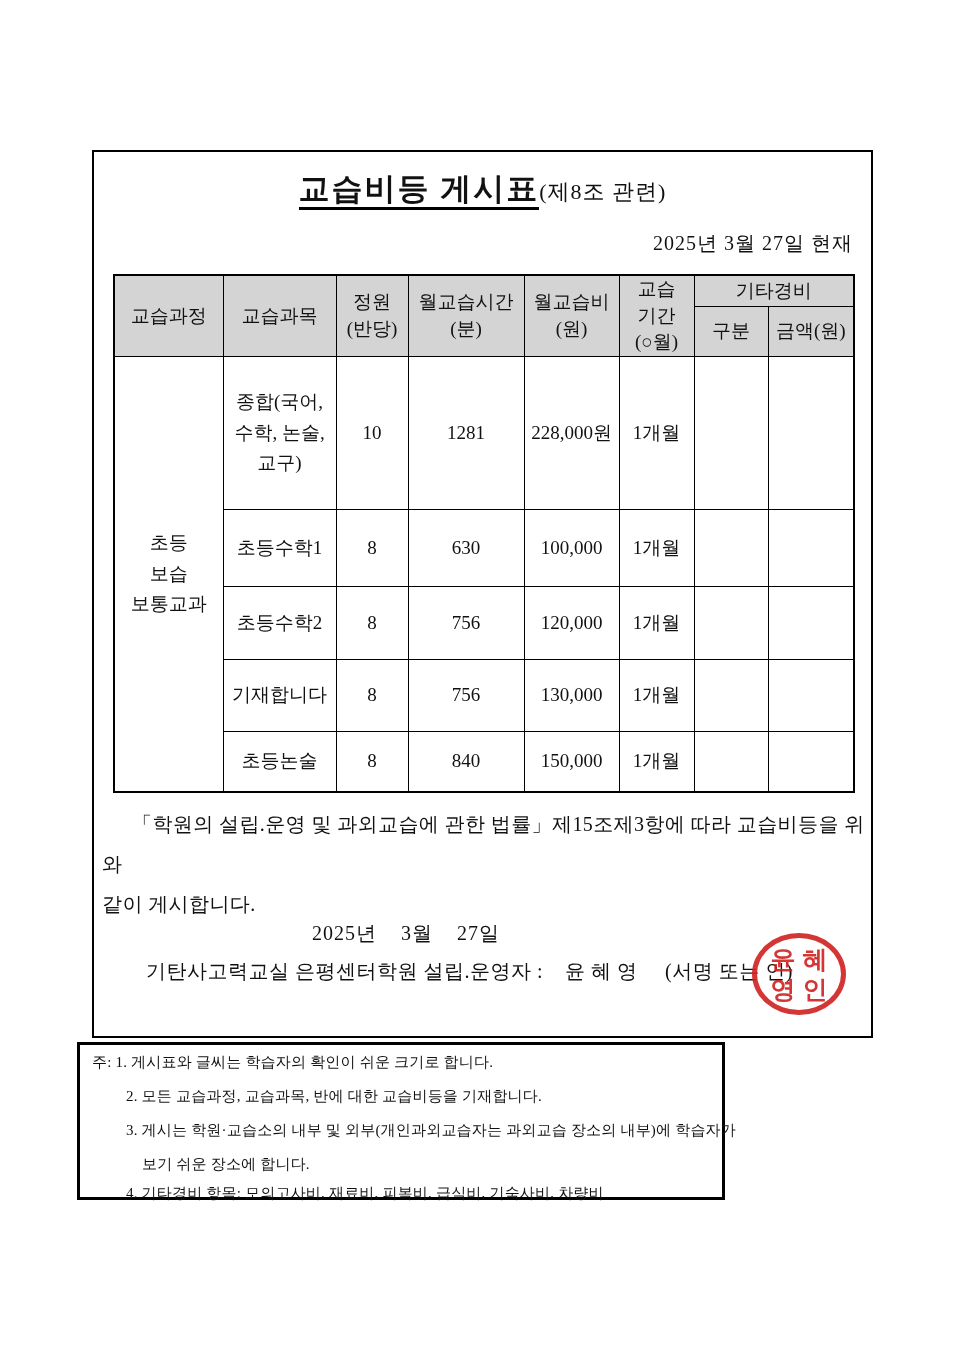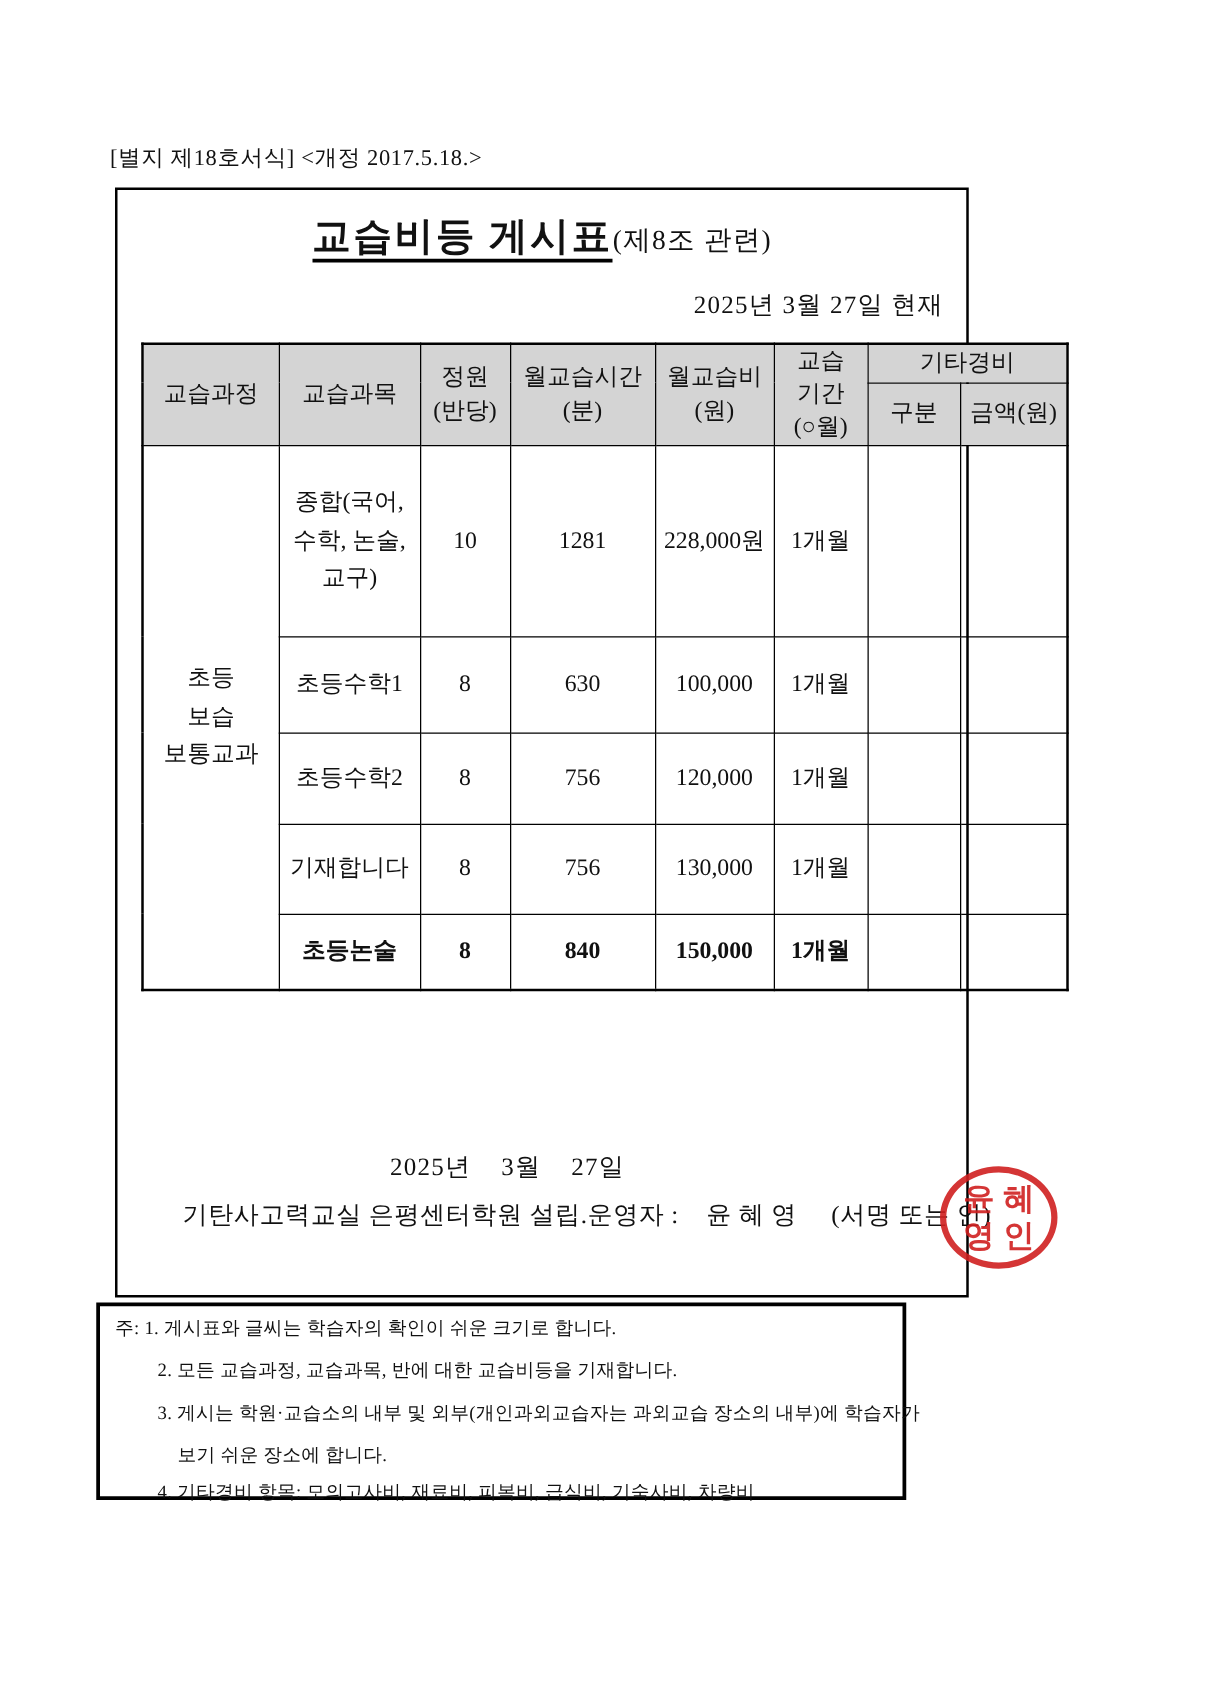--- a/index.html
+++ b/index.html
@@ -20,21 +20,21 @@
   }
   .form-label {
     position: absolute;
     left: 88px; top: 114px;
     font-size: 18px;
     letter-spacing: 0.5px;
   }
   .main-box {
     position: absolute;
     left: 92px; top: 150px;
-    width: 683px; height: 888px;
+    width: 781px; height: 888px;
     border: 2px solid #000;
   }
   .title-row {
     position: absolute;
     left: 0; top: 16px;
     width: 100%;
     text-align: center;
     white-space: nowrap;
   }
   .title-main {
@@ -77,21 +77,21 @@
     font-weight: normal;
     line-height: 1.4;
   }
   .doc-table td { line-height: 1.6; }
   tr.h1 { height: 31px; }
   tr.h2 { height: 49px; }
   tr.r0 { height: 153px; }
   tr.r1 { height: 77px; }
   tr.r2 { height: 73px; }
   tr.r3 { height: 72px; }
-  tr.r4 { height: 61px; font-weight: bold; }
+  tr.r4 { height: 61px; }
   td.group-cell { line-height: 1.6; }
   .declaration {
     position: absolute;
     left: 8px; top: 652px;
     width: 766px;
     font-size: 20px;
     line-height: 40px;
     white-space: pre-line;
     text-indent: 30px;
     letter-spacing: 0.4px;
@@ -140,21 +140,20 @@
   .nl-1 { left: 46px; top: 42px; }
   .nl-2 { left: 46px; top: 76px; }
   .nl-3 { left: 62px; top: 110px; }
   .nl-4 { left: 46px; top: 139px; }
 </style>
 </head>
 <body>
 
 <div class="page">
 
-  <div class="form-label">[별지 제18호서식] &lt;개정 2017.5.18.&gt;</div>
 
   <div class="main-box">
 
     <div class="title-row">
       <span class="title-main">교습비등 게시표</span><span class="title-suffix">(제8조 관련)</span>
     </div>
 
     <div class="as-of-date">2025년 3월 27일 현재</div>
 
     <table class="doc-table">
@@ -233,20 +232,22 @@
         <td>8</td>
         <td>840</td>
         <td>150,000</td>
         <td>1개월</td>
         <td></td>
         <td></td>
       </tr>
     </tbody>
       </table>
 
+    <div class="declaration">「학원의 설립.운영 및 과외교습에 관한 법률」제15조제3항에 따라 교습비등을 위와
+같이 게시합니다.</div>
 
     <div class="sig-date">2025년    3월    27일</div>
 
     <div class="sig-line">기탄사고력교실 은평센터학원 설립.운영자 :    윤 혜 영     (서명 또는 인)</div>
 
     <div class="stamp">
       <span>윤</span>
       <span>혜</span>
       <span>영</span>
       <span>인</span>

